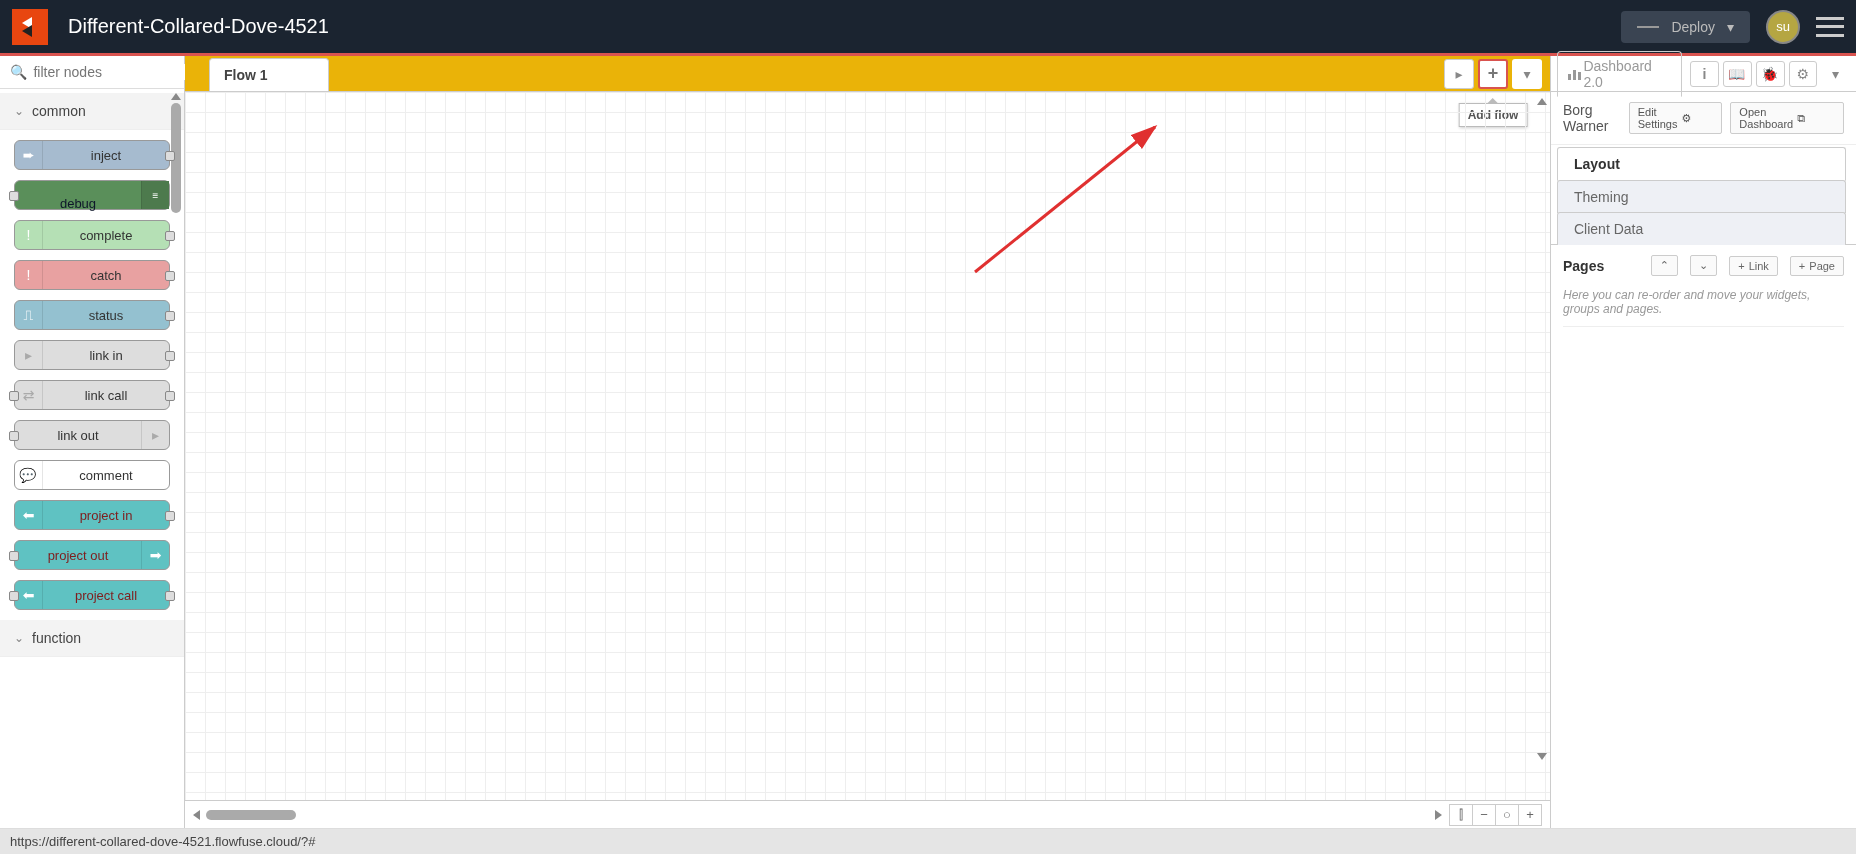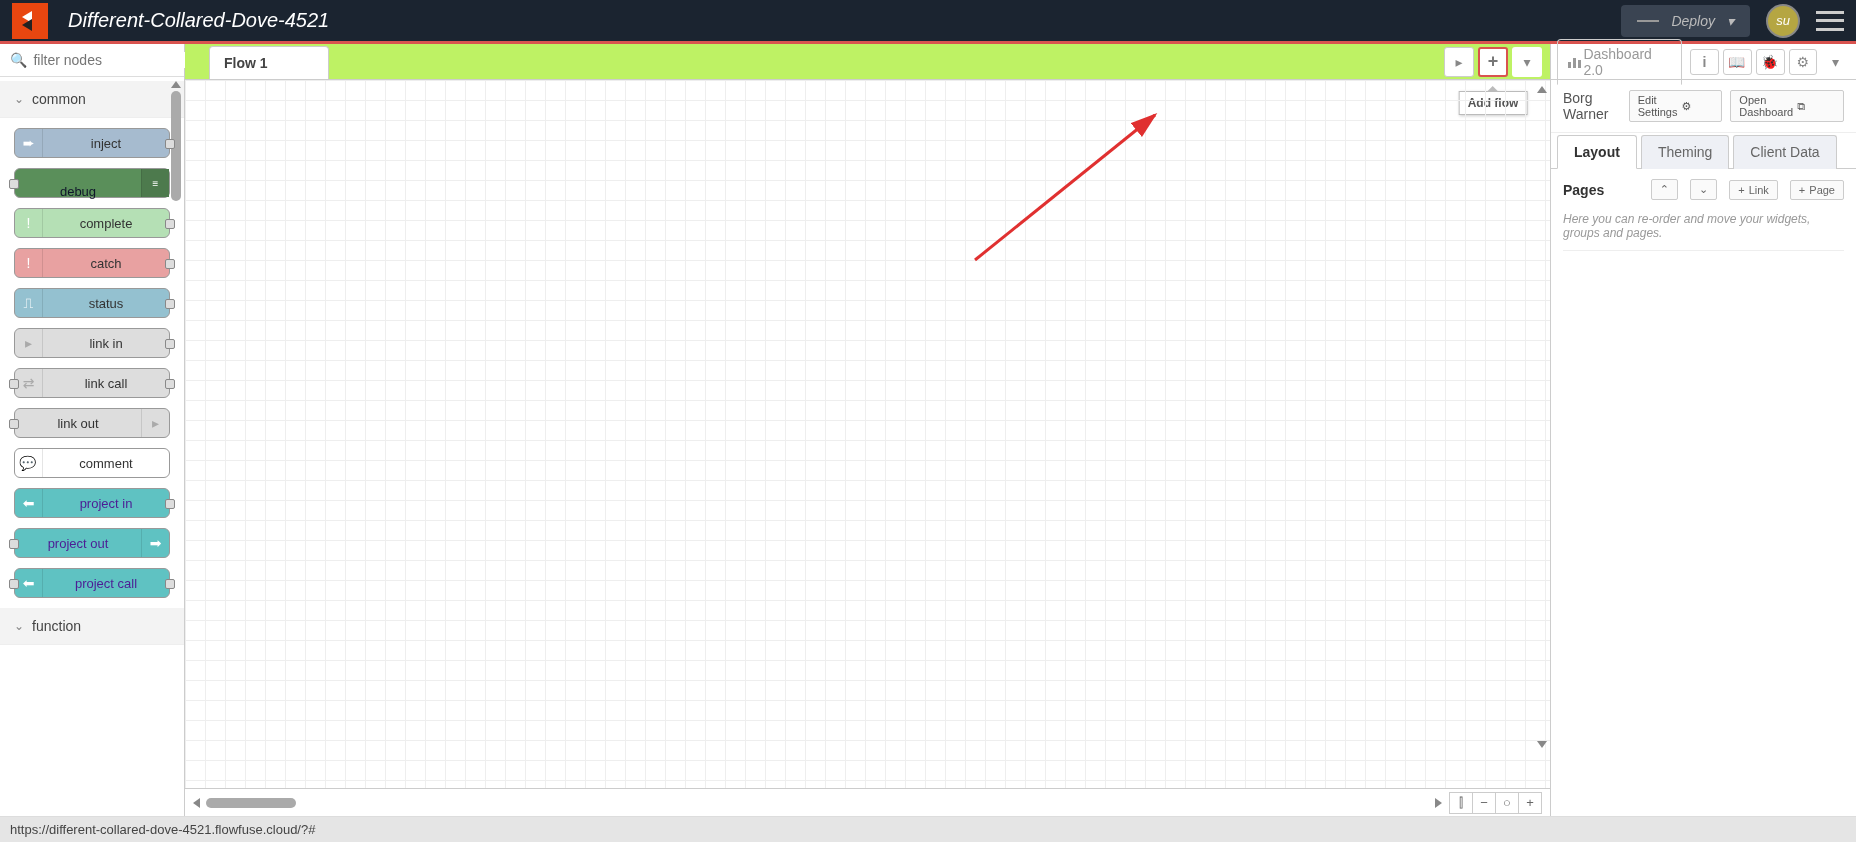--- a/index.html
+++ b/index.html
@@ -1,18 +1,18 @@
 <!DOCTYPE html>
 <html><head>
 <meta charset="utf-8">
 <style>
 * { box-sizing: border-box; margin: 0; padding: 0; }
 body { font-family: "Helvetica Neue", Arial, sans-serif; font-size: 14px; color: #555; background: #fff; overflow: hidden; }
 
-.header { height: 44px; background: #1b2430; border-bottom: 3px solid #d9534f; display: flex; align-items: center; padding: 0 12px; font-style: italic; }
+.header { height: 56px; background: #1b2430; border-bottom: 3px solid #d9534f; display: flex; align-items: center; padding: 0 12px; }
 .logo { width: 36px; height: 36px; background: #e84610; position: relative; margin-right: 20px; }
 .logo::before { content:""; position:absolute; left:10px; top:8px; border-top:6px solid transparent; border-bottom:6px solid transparent; border-right:10px solid #fff; }
 .logo::after { content:""; position:absolute; left:10px; bottom:8px; border-top:6px solid transparent; border-bottom:6px solid transparent; border-right:10px solid #222; }
 .title { color:#fff; font-size:20px; font-weight:400; flex:1; }
 .deploy-btn { background:#3a4452; color:#bbb; padding:8px 16px; border-radius:4px; display:flex; align-items:center; gap:12px; margin-right:16px; cursor:pointer; }
 .deploy-icon { width:22px; height:14px; position:relative; }
 .deploy-icon::before { content:""; position:absolute; width:100%; height:2px; background:#999; top:6px; }
 .avatar { width:34px; height:34px; border-radius:50%; background:#b5a642; color:#fff; display:flex; align-items:center; justify-content:center; font-size:13px; margin-right:16px; border:2px solid #888; }
 .hamburger { width:28px; height:20px; display:flex; flex-direction:column; justify-content:space-between; cursor:pointer; }
 .hamburger span { height:3px; background:#ccc; }
@@ -39,24 +39,24 @@
 .inject { background:#a6bbcf; }
 .debug { background:#5a8f5a; color:#fff; }
 .debug .node-label { color:#0f172a;margin-top:16px; }
 .debug .node-icon-right { background:#4d7a4d; font-size:10px; }
 .complete { background:#b5e0b5; }
 .catch { background:#e8a1a1; }
 .status { background:#94c1d0; color:#fff; }
 .link { background:#ddd; }
 .comment { background:#fff; }
 .project { background:#5fc2c2; color:#fff; }
-.project .node-label { color:#4c1d95; }
+.project .node-label { color:#7f1d1d; }
 
 .workspace { flex:1; display:flex; flex-direction:column; position:relative; border-right:1px solid #ccc;}
-.tabs { height:36px; border-bottom:1px solid #ccc; display:flex; align-items:flex-end; background:#bef264; padding-left:24px; }
+.tabs { height:36px; border-bottom:1px solid #ccc; display:flex; align-items:flex-end; background:#eab308; padding-left:24px; }
 .tab { border:1px solid #ccc; border-bottom:none; padding:8px 60px 8px 14px; background:#fff; border-radius:4px 4px 0 0; font-weight:bold; color:#444; cursor:pointer; }
 .tab-ctrls { margin-left:auto; display:flex; align-items:center; gap:0; padding-right:8px; height:100%; }
 .tab-btn { width:30px; height:30px; border:1px solid #ccc; background:#fff; display:flex; align-items:center; justify-content:center; color:#888; cursor:pointer; border-radius:3px; margin-left:4px; }
 .add-flow { border:2px solid #d9534f; color:#777; font-weight:bold; font-size:18px; position:relative; }
 .tooltip { position:absolute; top:42px; left:50%; transform:translateX(-50%); background:#fff; border:1px solid #bbb; padding:4px 8px; font-size:12px; color:#555; white-space:nowrap; box-shadow:0 1px 3px rgba(0,0,0,0.2); }
 .tooltip::before { content:""; position:absolute; top:-6px; left:50%; transform:translateX(-50%); border-left:6px solid transparent; border-right:6px solid transparent; border-bottom:6px solid #bbb; }
 .canvas { flex:1; position:relative; overflow:hidden;
  background-image: linear-gradient(#eee 1px, transparent 1px), linear-gradient(90deg, #eee 1px, transparent 1px);
  background-size: 20px 20px; }
 .arrow-annot { position:absolute; pointer-events:none; }
@@ -71,21 +71,21 @@
 .view-btns { display:flex; gap:0; margin-left:8px; }
 .view-btns div { width:24px; height:22px; border:1px solid #ccc; display:flex; align-items:center; justify-content:center; font-size:13px; color:#666; margin-left:-1px; cursor:pointer; }
 
 .sidebar { width:305px; display:flex; flex-direction:column; }
 .sb-tabs { height:36px; border-bottom:1px solid #ccc; display:flex; align-items:center; padding:0 6px; gap:4px; }
 .sb-main-tab { border:1px solid #ccc; border-bottom:1px solid #fff; padding:6px 10px; color:#999; display:flex; align-items:center; gap:2px; border-radius:4px 4px 0 0; margin-bottom:-1px; }
 .sb-icon-btn { width:30px; height:26px; border:1px solid #ccc; display:flex; align-items:center; justify-content:center; color:#888; cursor:pointer; border-radius:3px; }
 .sb-header { padding:10px 12px; display:flex; align-items:center; gap:8px; border-bottom:1px solid #eee; }
 .sb-header span { flex:1; color:#555; }
 .sb-btn { border:1px solid #ccc; padding:3px 8px; font-size:11px; color:#666; background:#fafafa; cursor:pointer; border-radius:2px; display:flex; align-items:center; gap:4px; }
-.sb-subtabs { display:flex; border-bottom:1px solid #ccc; padding:0 6px; margin-top:2px; }
+.sb-subtabs { display:flex; border-bottom:1px solid #ccc; padding:0 6px; margin-top:2px;flex-direction:column; }
 .sb-st { padding:8px 16px; border:1px solid #ccc; border-bottom:none; background:#eef0f5; color:#666; cursor:pointer; border-radius:3px 3px 0 0; margin-right:4px; margin-bottom:-1px; }
 .sb-st.active { background:#fff; font-weight:bold; color:#333; border-bottom:1px solid #fff; }
 .sb-pages { padding:10px 12px; }
 .sb-pages-row { display:flex; align-items:center; gap:12px; margin-bottom:10px; }
 .sb-pages-row .ttl { font-weight:bold; color:#333; flex:1; }
 .hint { font-size:12px; color:#999; font-style:italic; padding:2px 0 10px; border-bottom:1px solid #eee; }
 
 .statusbar { height:26px; background:#e5e5e5; border-top:1px solid #ddd; display:flex; align-items:center; padding:0 10px; font-size:13px; color:#444; }
 
 svg.chart-icon { width:14px; height:12px; }

